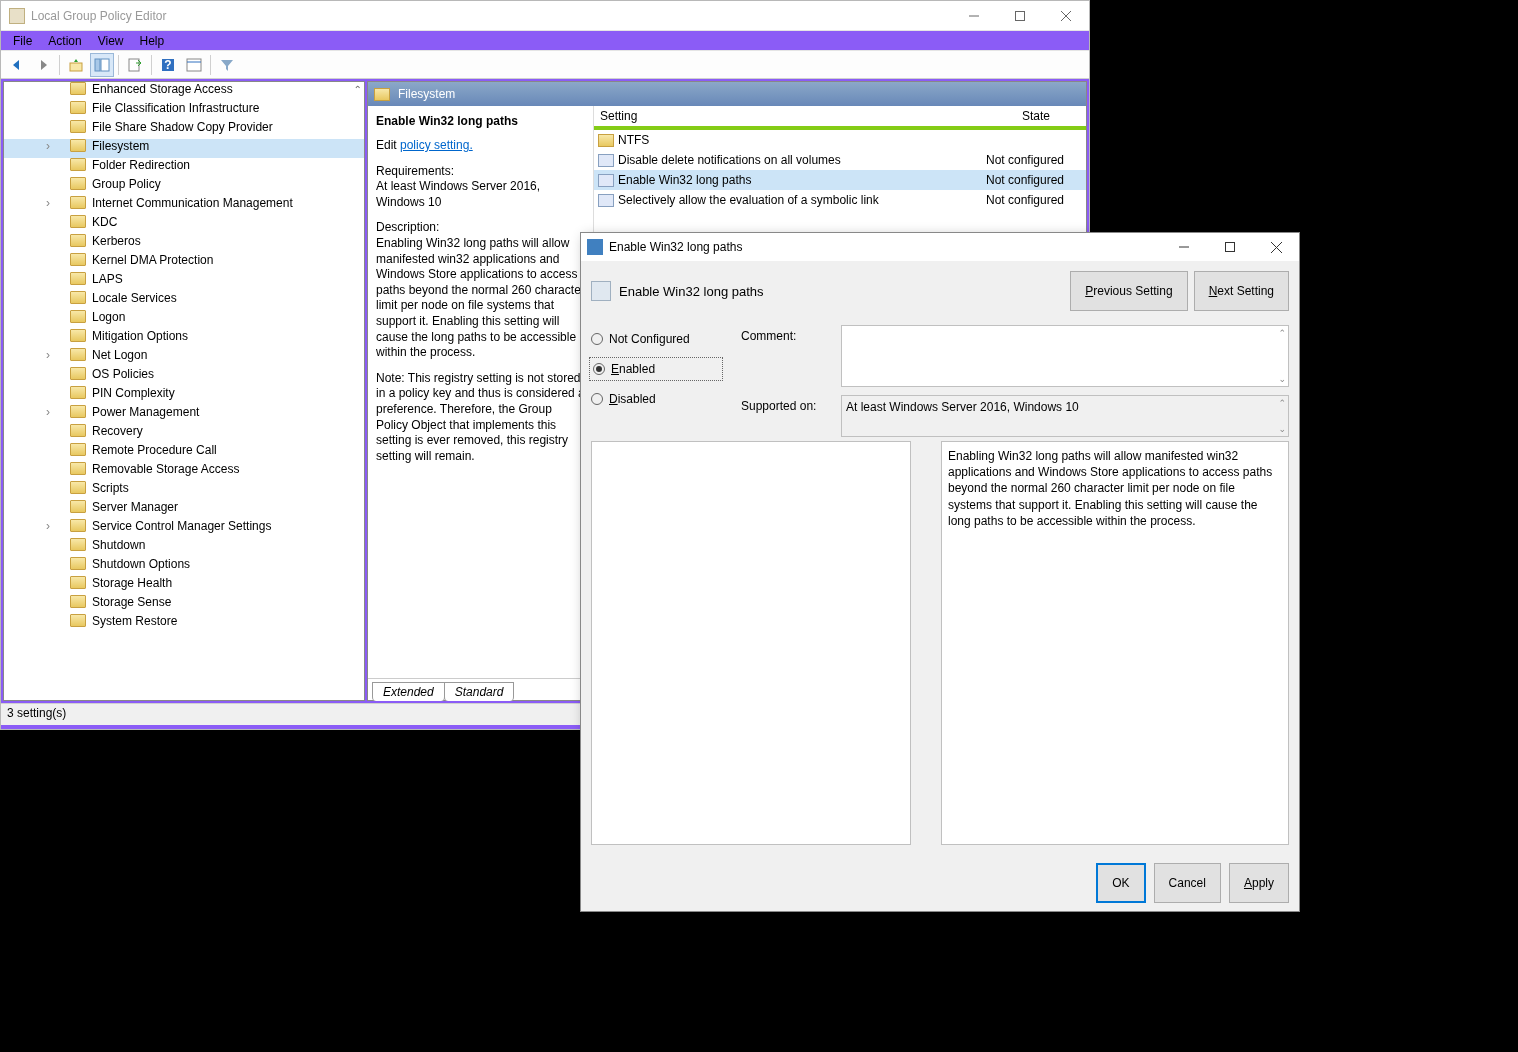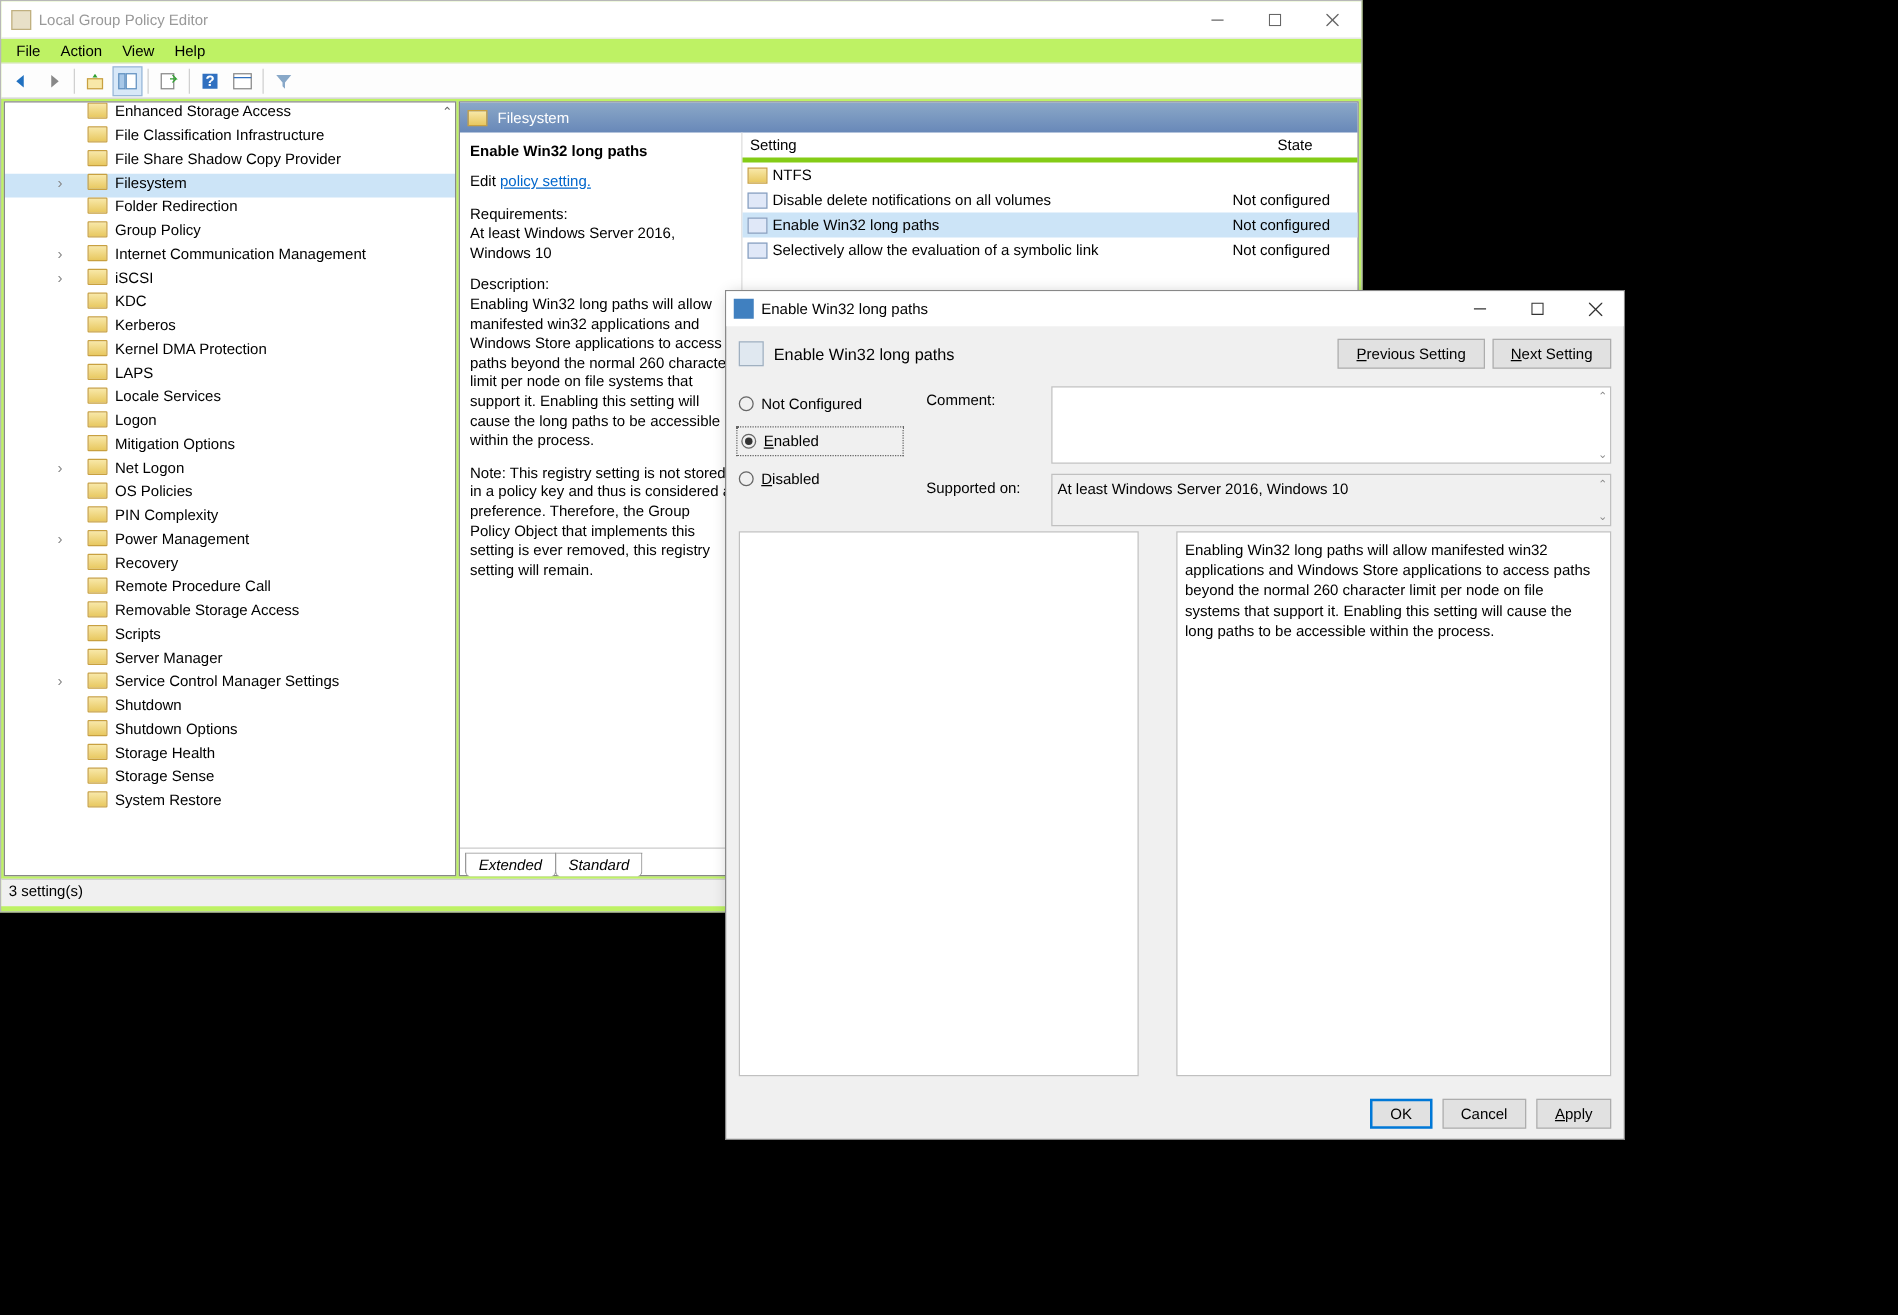--- a/index.html
+++ b/index.html
@@ -1,19 +1,19 @@
 <!DOCTYPE html>
 <html><head>
 <meta charset="utf-8">
 <style>
 * { margin: 0; padding: 0; box-sizing: border-box; font-family: "Segoe UI", Tahoma, sans-serif; font-size: 12px; }
 body { background: #000; width: 1518px; height: 1052px; position: relative; overflow: hidden; }
 
 
-.main-win { position: absolute; left: 0; top: 0; width: 1090px; height: 730px; background: #bef264; border: 1px solid #b8b8b8; }
+.main-win { position: absolute; left: 0; top: 0; width: 1090px; height: 730px; background: #8b5cf6; border: 1px solid #b8b8b8; }
 .titlebar { height: 30px; background: #fff; display: flex; align-items: center; border-bottom: 1px solid #e5e5e5; }
 .titlebar .app-icon { width: 16px; height: 16px; margin: 0 6px 0 8px; background: #e8e0c8; border: 1px solid #c0b080; }
 .titlebar .title { flex: 1; color: #999; }
 .win-btns { display: flex; }
 .win-btn { width: 46px; height: 30px; display: flex; align-items: center; justify-content: center; color: #666; }
 
 .menubar { height: 20px; display: flex; align-items: center; padding: 0 4px; border-bottom: 1px solid #e5e5e5; }
 .menu-item { padding: 2px 8px; }
 
 .toolbar { height: 28px; display: flex; align-items: center; padding: 2px 4px; gap: 2px; border-bottom: 1px solid #d0d0d0; background: #fdfdfd; }
@@ -58,21 +58,21 @@
 
 .dlg { position: absolute; left: 580px; top: 232px; width: 720px; height: 680px; background: #f0f0f0; border: 1px solid #888; box-shadow: 4px 4px 12px rgba(0,0,0,0.3); display: flex; flex-direction: column; }
 .dlg-titlebar { height: 28px; background: #fff; display: flex; align-items: center; }
 .dlg-titlebar .ic { width: 16px; height: 16px; margin: 0 6px; background: #4080c0; }
 .dlg-titlebar .t { flex: 1; }
 .dlg-titlebar .wb { width: 46px; height: 28px; display: flex; align-items: center; justify-content: center; }
 .dlg-top { padding: 10px; display: flex; align-items: center; }
 .dlg-top .ic { width: 20px; height: 20px; margin-right: 8px; background: #e0e8f0; border: 1px solid #a0b0c0; }
 .dlg-top .t { flex: 1; font-size: 13px; }
 .dlg-top .btn { margin-left: 6px; }
-.btn { height: 24px; padding: 0 14px; background: #e1e1e1; border: 1px solid #adadad; display: inline-flex; align-items: center; }
+.btn { height: 40px; padding: 0 14px; background: #e1e1e1; border: 1px solid #adadad; display: inline-flex; align-items: center; }
 .btn.hl { border: 2px solid #0078d7; }
 .dlg-radio-row { display: flex; padding: 4px 10px; gap: 20px; }
 .radios { display: flex; flex-direction: column; gap: 10px; width: 130px; padding-top: 4px; }
 .radio { display: flex; align-items: center; gap: 6px; height: 20px; }
 .radio .dot { width: 12px; height: 12px; border: 1px solid #666; border-radius: 50%; display: flex; align-items: center; justify-content: center; }
 .radio.chk .dot::after { content: ""; width: 6px; height: 6px; background: #333; border-radius: 50%; }
 .radio.focus { outline: 1px dotted #666; outline-offset: 1px; padding: 0 2px; }
 .fields { flex: 1; display: flex; flex-direction: column; gap: 8px; }
 .field-row { display: flex; gap: 10px; }
 .field-row .lbl { width: 90px; padding-top: 4px; }
@@ -201,24 +201,20 @@
               <span class="fld"></span>
               <span>Folder Redirection</span>
             </li>
             <li>
               <span class="fld"></span>
               <span>Group Policy</span>
             </li>
             <li class="exp">
               <span class="fld"></span>
               <span>Internet Communication Management</span>
-            </li>
-            <li class="exp">
-              <span class="fld"></span>
-              <span>iSCSI</span>
             </li>
             <li>
               <span class="fld"></span>
               <span>KDC</span>
             </li>
             <li>
               <span class="fld"></span>
               <span>Kerberos</span>
             </li>
             <li>

